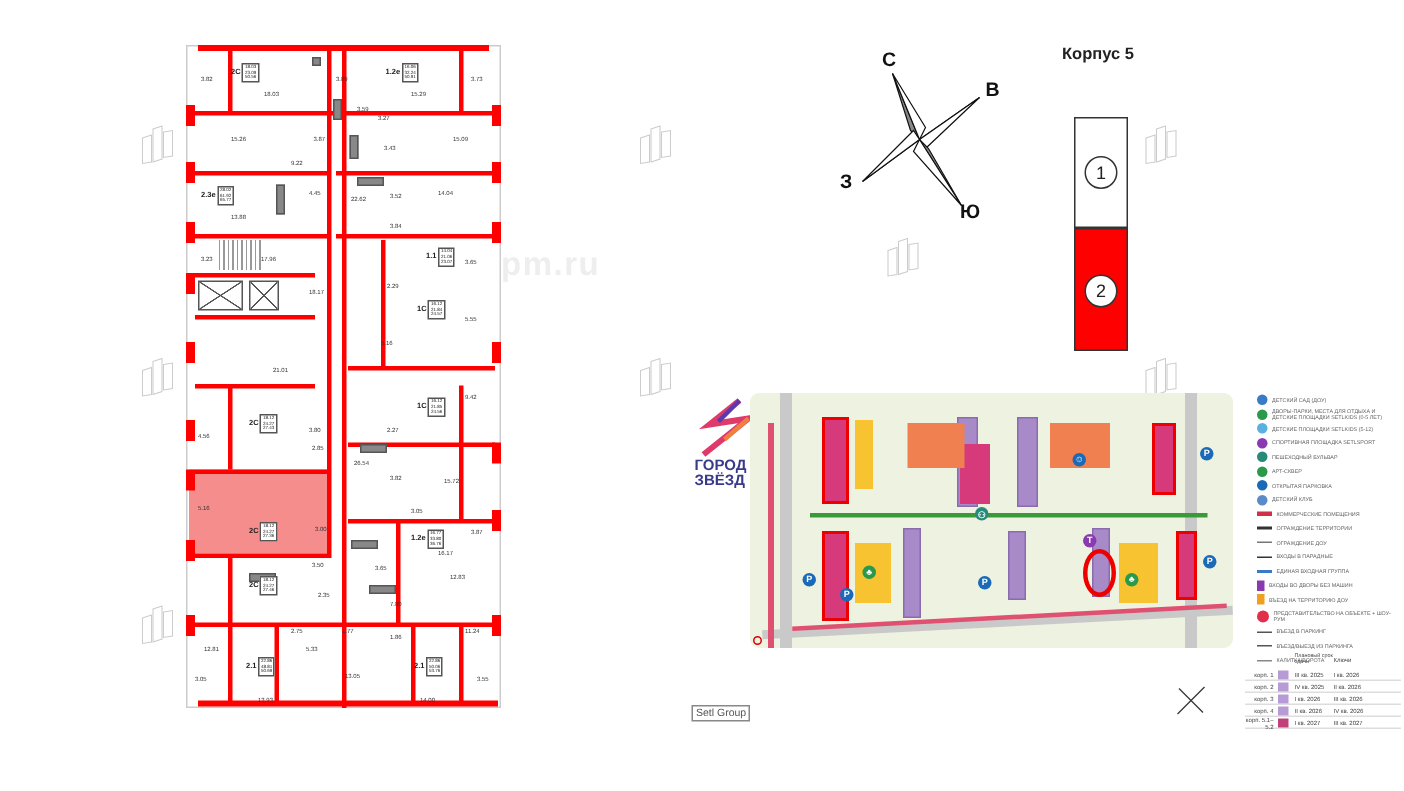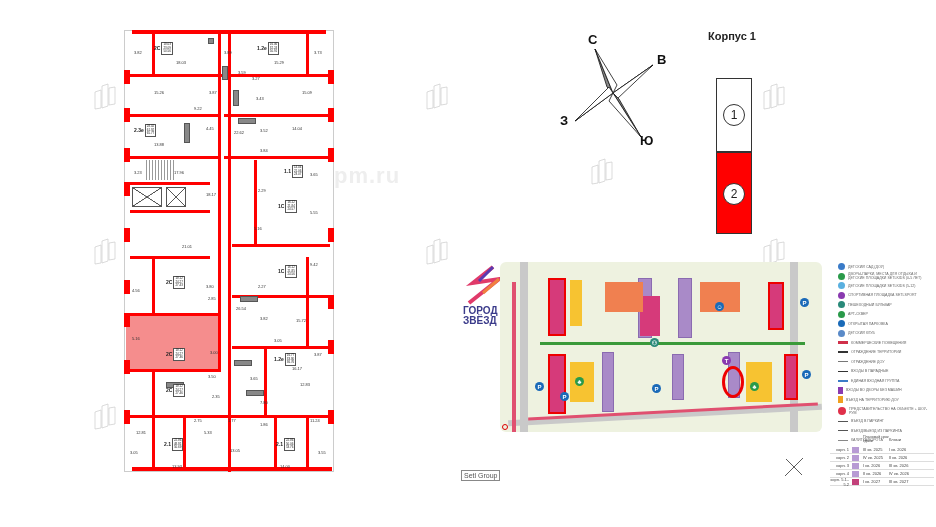--- a/index.html
+++ b/index.html
@@ -268,21 +268,21 @@
       <polygon points="0,0 -38,28 -4,-6" fill="#fff" stroke="#111" stroke-width="0.8"></polygon>
     </g>
   </svg>
   <div class="clab" style="left:28px;top:-3px">С</div>
   <div class="clab" style="left:97px;top:17px">В</div>
   <div class="clab" style="left:80px;top:98px">Ю</div>
   <div class="clab" style="left:0;top:78px">З</div>
 </div>
 
 <div id="korpus">
-  <div id="korpus-title">Корпус 1</div>
+  <div id="korpus-title">Корпус 5</div>
   <div class="sec" style="left:26px;top:48px;width:36px;height:74px;background:#fff">
     <div class="secnum" style="left:6px;top:25px">1</div>
   </div>
   <div class="sec" style="left:26px;top:122px;width:36px;height:82px;background:#f00">
     <div class="secnum" style="left:6px;top:30px">2</div>
   </div>
 </div>
 
 <div id="brand">
   <svg width="50" height="40" viewBox="0 0 50 40">

